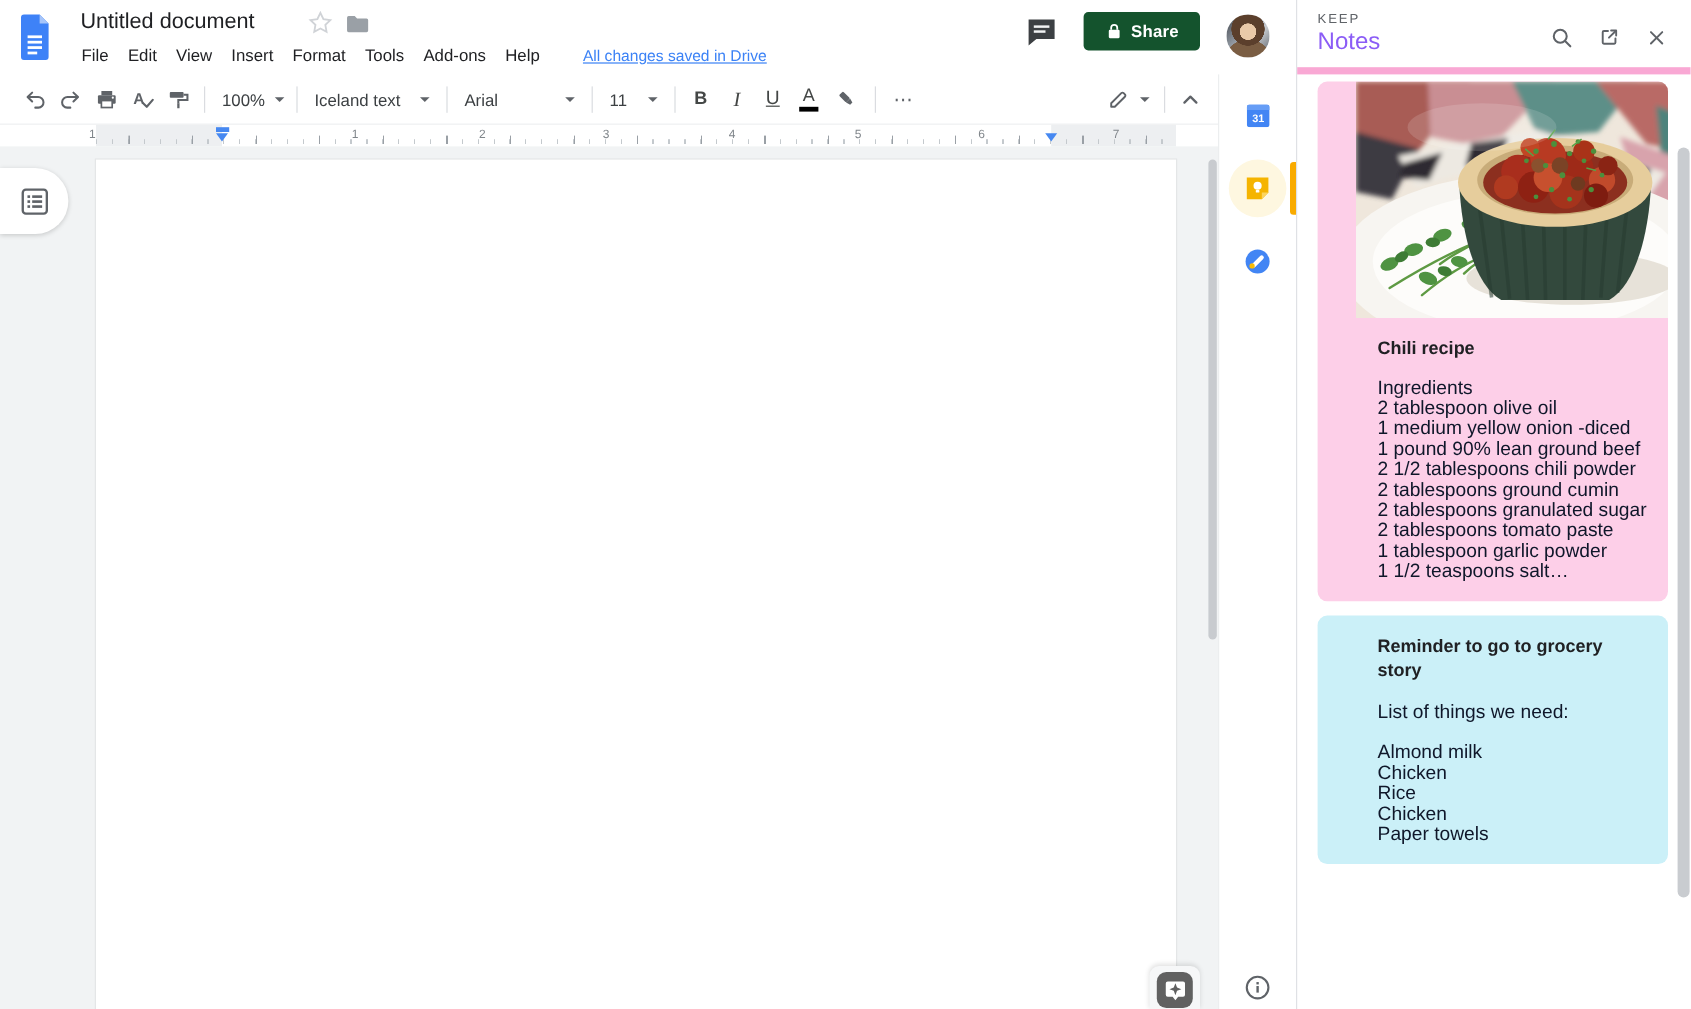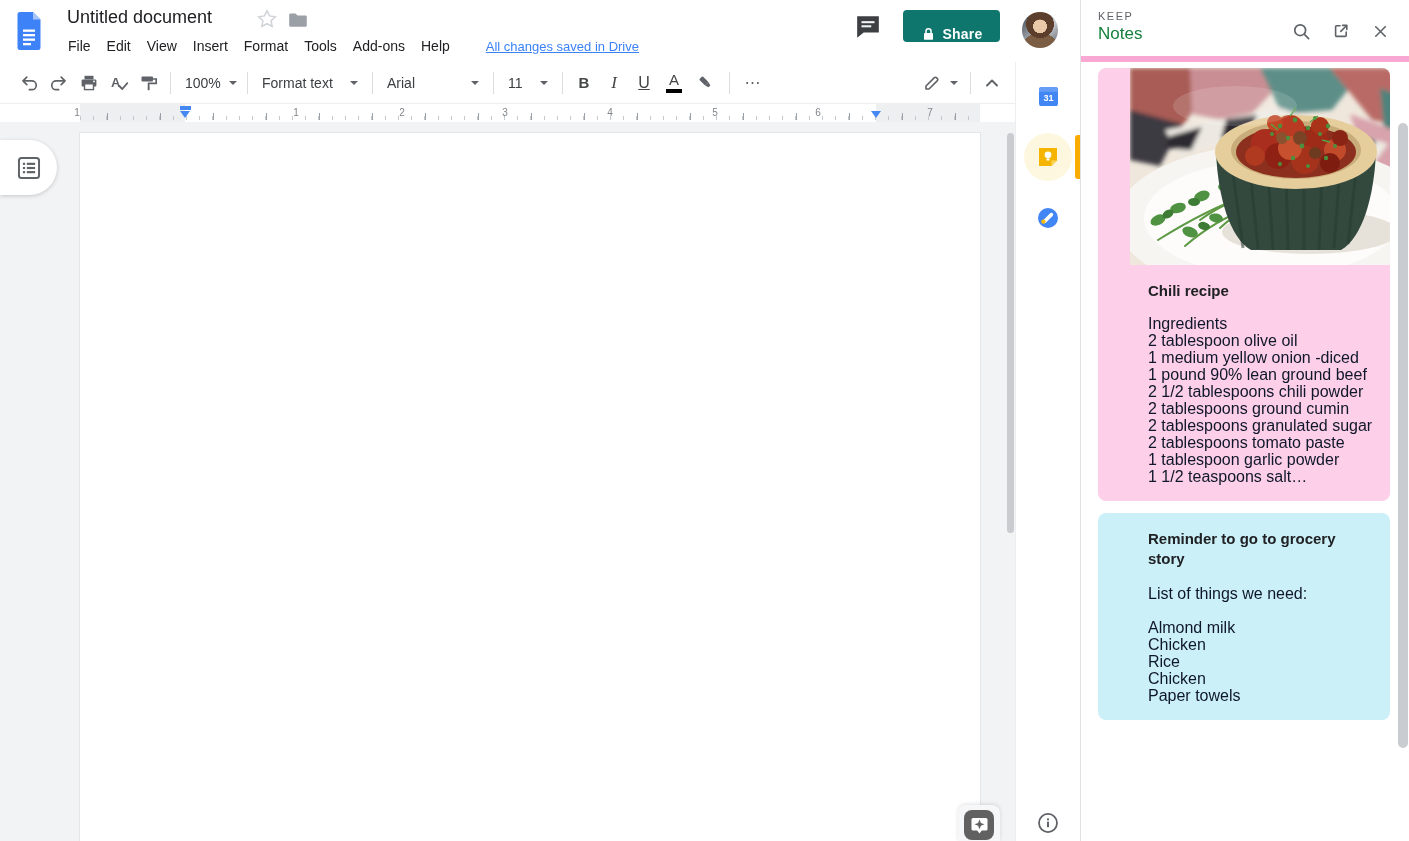--- a/index.html
+++ b/index.html
@@ -75,21 +75,21 @@
   
   .rail { position:absolute; left:1015px; top:62px; width:65px; height:779px; background:#fff; border-left:1px solid #eceeef; }
   .rail-btn { position:absolute; left:12px; width:40px; height:40px; display:flex; align-items:center; justify-content:center; cursor:pointer; }
   .rail-halo { position:absolute; left:8px; top:71px; width:48px; height:48px; border-radius:50%; background:#fef7e0; }
   .rail-active-bar { position:absolute; right:0; top:73px; width:5px; height:44px; border-radius:3px 0 0 3px; }
 
   
   .keep-panel { position:absolute; left:1080px; top:0; width:329px; height:841px; background:#fff; border-left:1px solid #dfe1e5; }
   .kp-header { position:absolute; left:0; top:0; width:100%; height:62px; border-bottom:6px solid #f9a8d4; }
   .kp-app { position:absolute; left:17px; top:10px; font-size:11px; letter-spacing:1.5px; color:#5f6368; }
-  .kp-title { position:absolute; left:17px; top:24px; font-size:17px; color:#15803d; }
+  .kp-title { position:absolute; left:17px; top:24px; font-size:20px; color:#8b5cf6; }
   .kp-icon-btn { position:absolute; top:18px; width:26px; height:26px; display:flex; align-items:center; justify-content:center; cursor:pointer; }
   .kp-body { position:absolute; left:0; top:62px; width:100%; height:779px; overflow:hidden; }
   .note-card { margin:6px 20px 12px 17px; width:292px; border-radius:8px; overflow:hidden; cursor:pointer;padding-left:32px; }
   .note-img { display:block; width:292px; height:197px; }
   .note-pad { padding:16px 16px 16px 18px; }
   .note-title { font-size:15px; font-weight:bold; color:#202124; line-height:20px; margin-bottom:14px; }
   .note-line { font-size:16px; color:#0f172a; line-height:17px; min-height:17px; }
   .kp-scrollbar { position:absolute; right:1px; top:123px; width:10px; height:625px; background:#c9ccd0; border-radius:5px; cursor:pointer; }
 
   svg { display:block; }
@@ -139,21 +139,21 @@
       </div>
 
       <div class="comment-btn">
         <svg width="26" height="26" viewBox="0 0 24 24">
           <path d="M2 2 h20 v15 h-14 l-6 5 Z" fill="#3c4043"></path>
           <rect x="6" y="6.6" width="12" height="1.9" fill="#f1f3f4"></rect>
           <rect x="6" y="10.4" width="9" height="1.9" fill="#f1f3f4"></rect>
         </svg>
       </div>
 
-      <button class="share-btn" style="background-color: #0f766e; align-items: flex-end;">
+      <button class="share-btn" style="background-color: #14532d;">
         <svg width="15" height="16" viewBox="0 0 16 16">
           <rect x="3.2" y="6.8" width="9.6" height="7.4" rx="1" fill="#fff"></rect>
           <path d="M5.3 6.8 V5 a2.7 2.7 0 0 1 5.4 0 v1.8" stroke="#fff" stroke-width="1.6" fill="none"></path>
         </svg>
         <span>Share</span>
       </button>
 
       <div class="avatar"></div>
     </div>
 
@@ -197,21 +197,21 @@
       </div>
       <div class="tb-divider"></div>
 
       <div class="tb-select" style="width:64px">
         <span class="val">100%</span>
         <span class="dd"></span>
       </div>
       <div class="tb-divider"></div>
 
       <div class="tb-select" style="width:112px">
-        <span class="val">Format text</span>
+        <span class="val">Iceland text</span>
         <span class="dd"></span>
       </div>
       <div class="tb-divider"></div>
 
       <div class="tb-select" style="width:108px">
         <span class="val">Arial</span>
         <span class="dd"></span>
       </div>
       <div class="tb-divider"></div>
 

